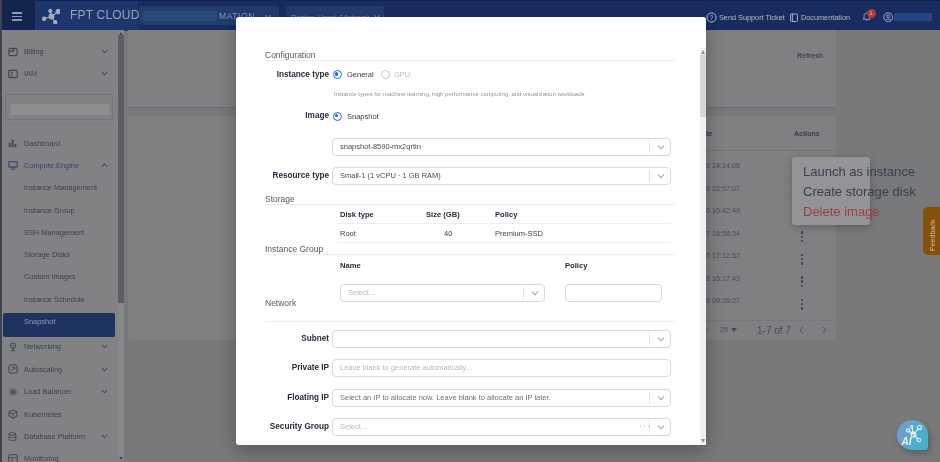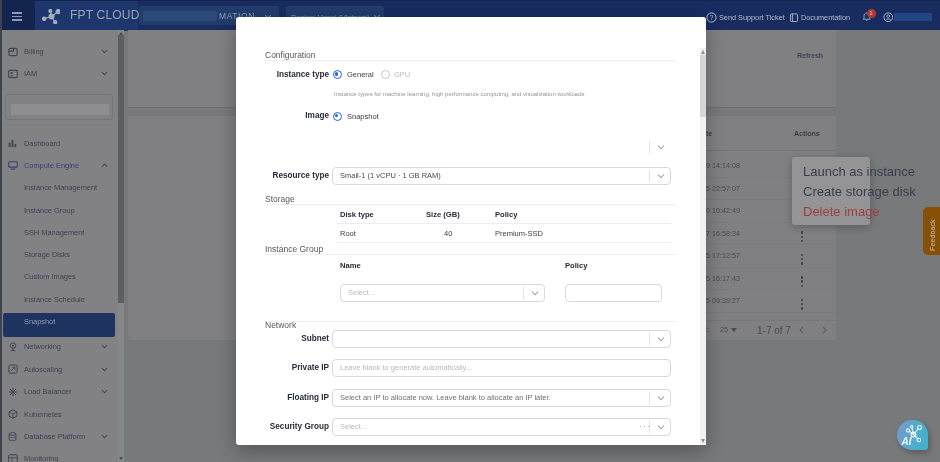--- a/index.html
+++ b/index.html
@@ -349,20 +349,21 @@
     <div class="rlabel" style="left:158px;top:53px;color:#b7bbc2;">GPU</div>
 
     <div class="dim-txt" style="left:98px;top:73.5px;font-size:6px;color:#8f949c;">Instance types for machine learning, high performance computing, and visualization workloads</div>
 
     <div class="m-label" style="top:94px;">Image</div>
     <div class="radio on" style="left:96.5px;top:94.5px;">
         <i></i>
       </div>
     <div class="rlabel" style="left:111px;top:94.5px;">Snapshot</div>
 
+    <div class="m-input" style="left:96px;top:121px;width:339px;">snapshot-8590-mx2qrtin</div>
     <div class="ddsep" style="left:413px;top:124px;"></div>
     <svg class="ddcaret" style="left:421px;top:128px;" width="8" height="5" viewBox="0 0 8 5">
         <path d="M1 0.5 L4 3.8 L7 0.5" fill="none" stroke="#9aa0a8" stroke-width="1.1"></path>
       </svg>
 
     <div class="m-label" style="top:154px;">Resource type</div>
     <div class="m-input" style="left:96px;top:150px;width:339px;">Small-1 (1 vCPU · 1 GB RAM)</div>
     <div class="ddsep" style="left:413px;top:153px;"></div>
     <svg class="ddcaret" style="left:421px;top:157px;" width="8" height="5" viewBox="0 0 8 5">
         <path d="M1 0.5 L4 3.8 L7 0.5" fill="none" stroke="#9aa0a8" stroke-width="1.1"></path>
@@ -383,21 +384,21 @@
     <div class="m-rule" style="top:237px;"></div>
     <div class="m-th" style="left:104px;top:244px;">Name</div>
     <div class="m-th" style="left:329px;top:244px;">Policy</div>
     <div class="m-input ph" style="left:104px;top:267px;width:205px;">Select...</div>
     <div class="ddsep" style="left:287px;top:270px;"></div>
     <svg class="ddcaret" style="left:295px;top:274px;" width="8" height="5" viewBox="0 0 8 5">
         <path d="M1 0.5 L4 3.8 L7 0.5" fill="none" stroke="#9aa0a8" stroke-width="1.1"></path>
       </svg>
     <div class="m-input" style="left:329px;top:267px;width:97px;"></div>
 
-    <div class="m-sec" style="top:304px;">Network</div>
+    <div class="m-sec" style="top:282px;">Network</div>
     <div class="m-rule" style="top:304px;"></div>
 
     <div class="m-label" style="top:317px;">Subnet</div>
     <div class="m-input" style="left:96px;top:313px;width:339px;"></div>
     <div class="ddsep" style="left:413px;top:316px;"></div>
     <svg class="ddcaret" style="left:421px;top:320px;" width="8" height="5" viewBox="0 0 8 5">
         <path d="M1 0.5 L4 3.8 L7 0.5" fill="none" stroke="#9aa0a8" stroke-width="1.1"></path>
       </svg>
 
     <div class="m-label" style="top:346px;">Private IP</div>

